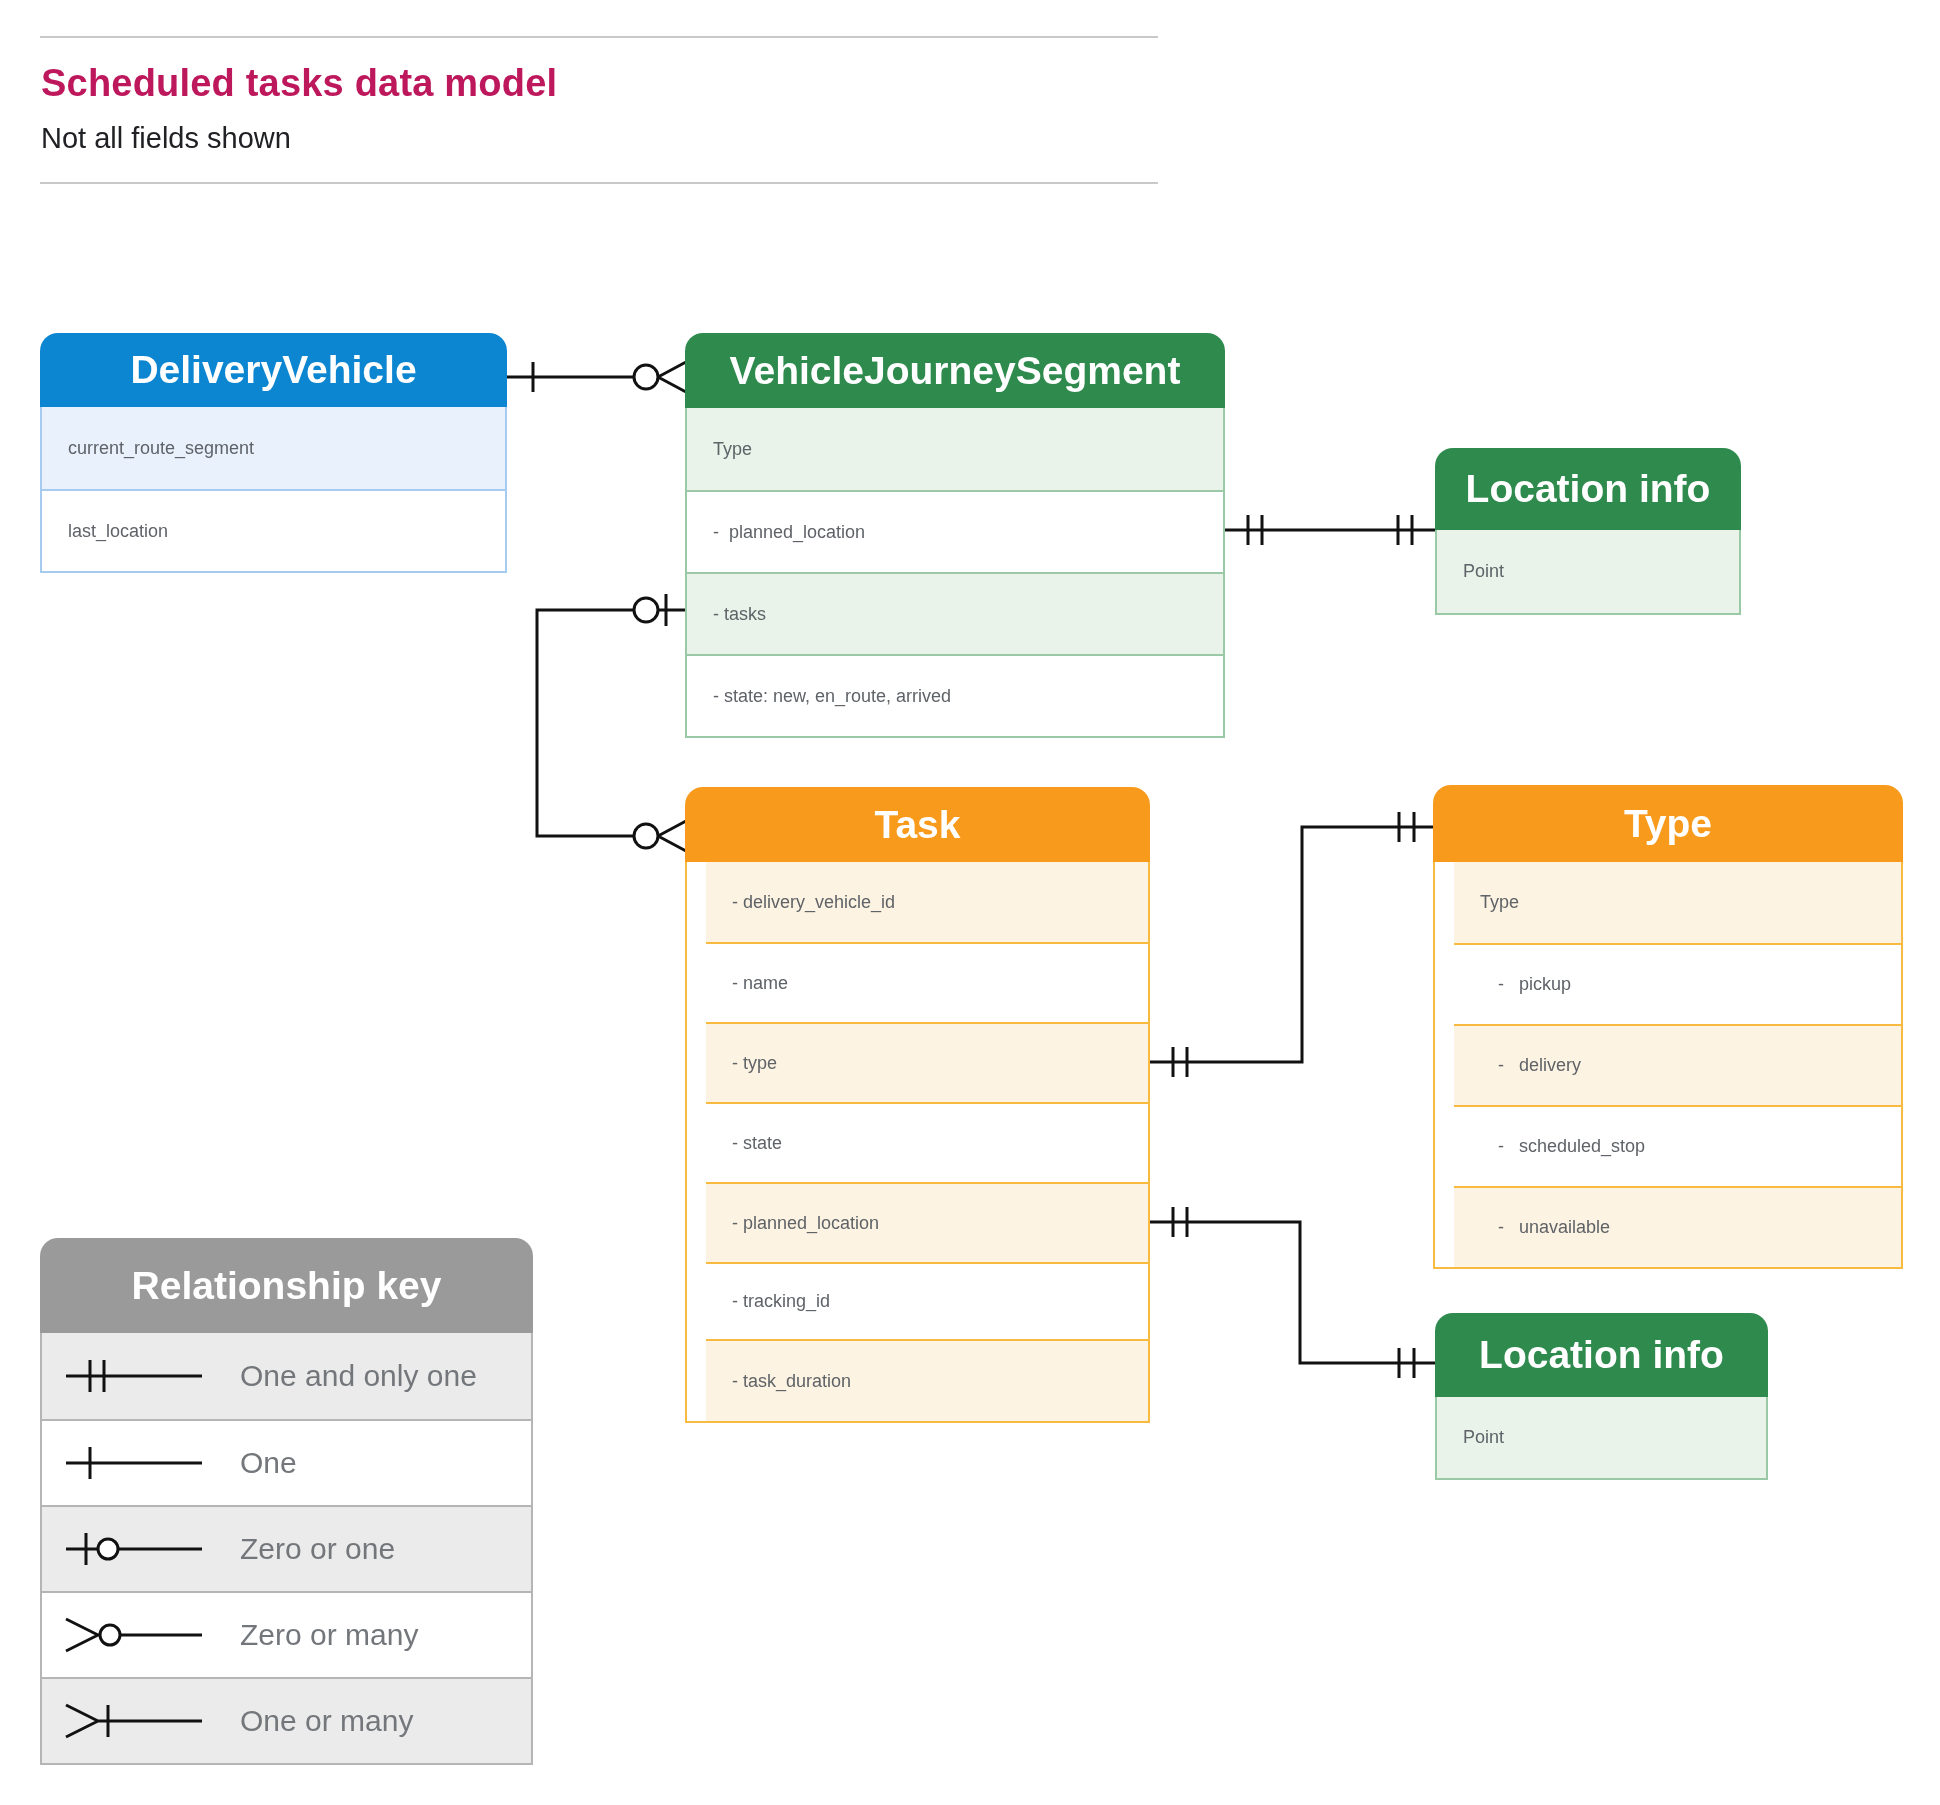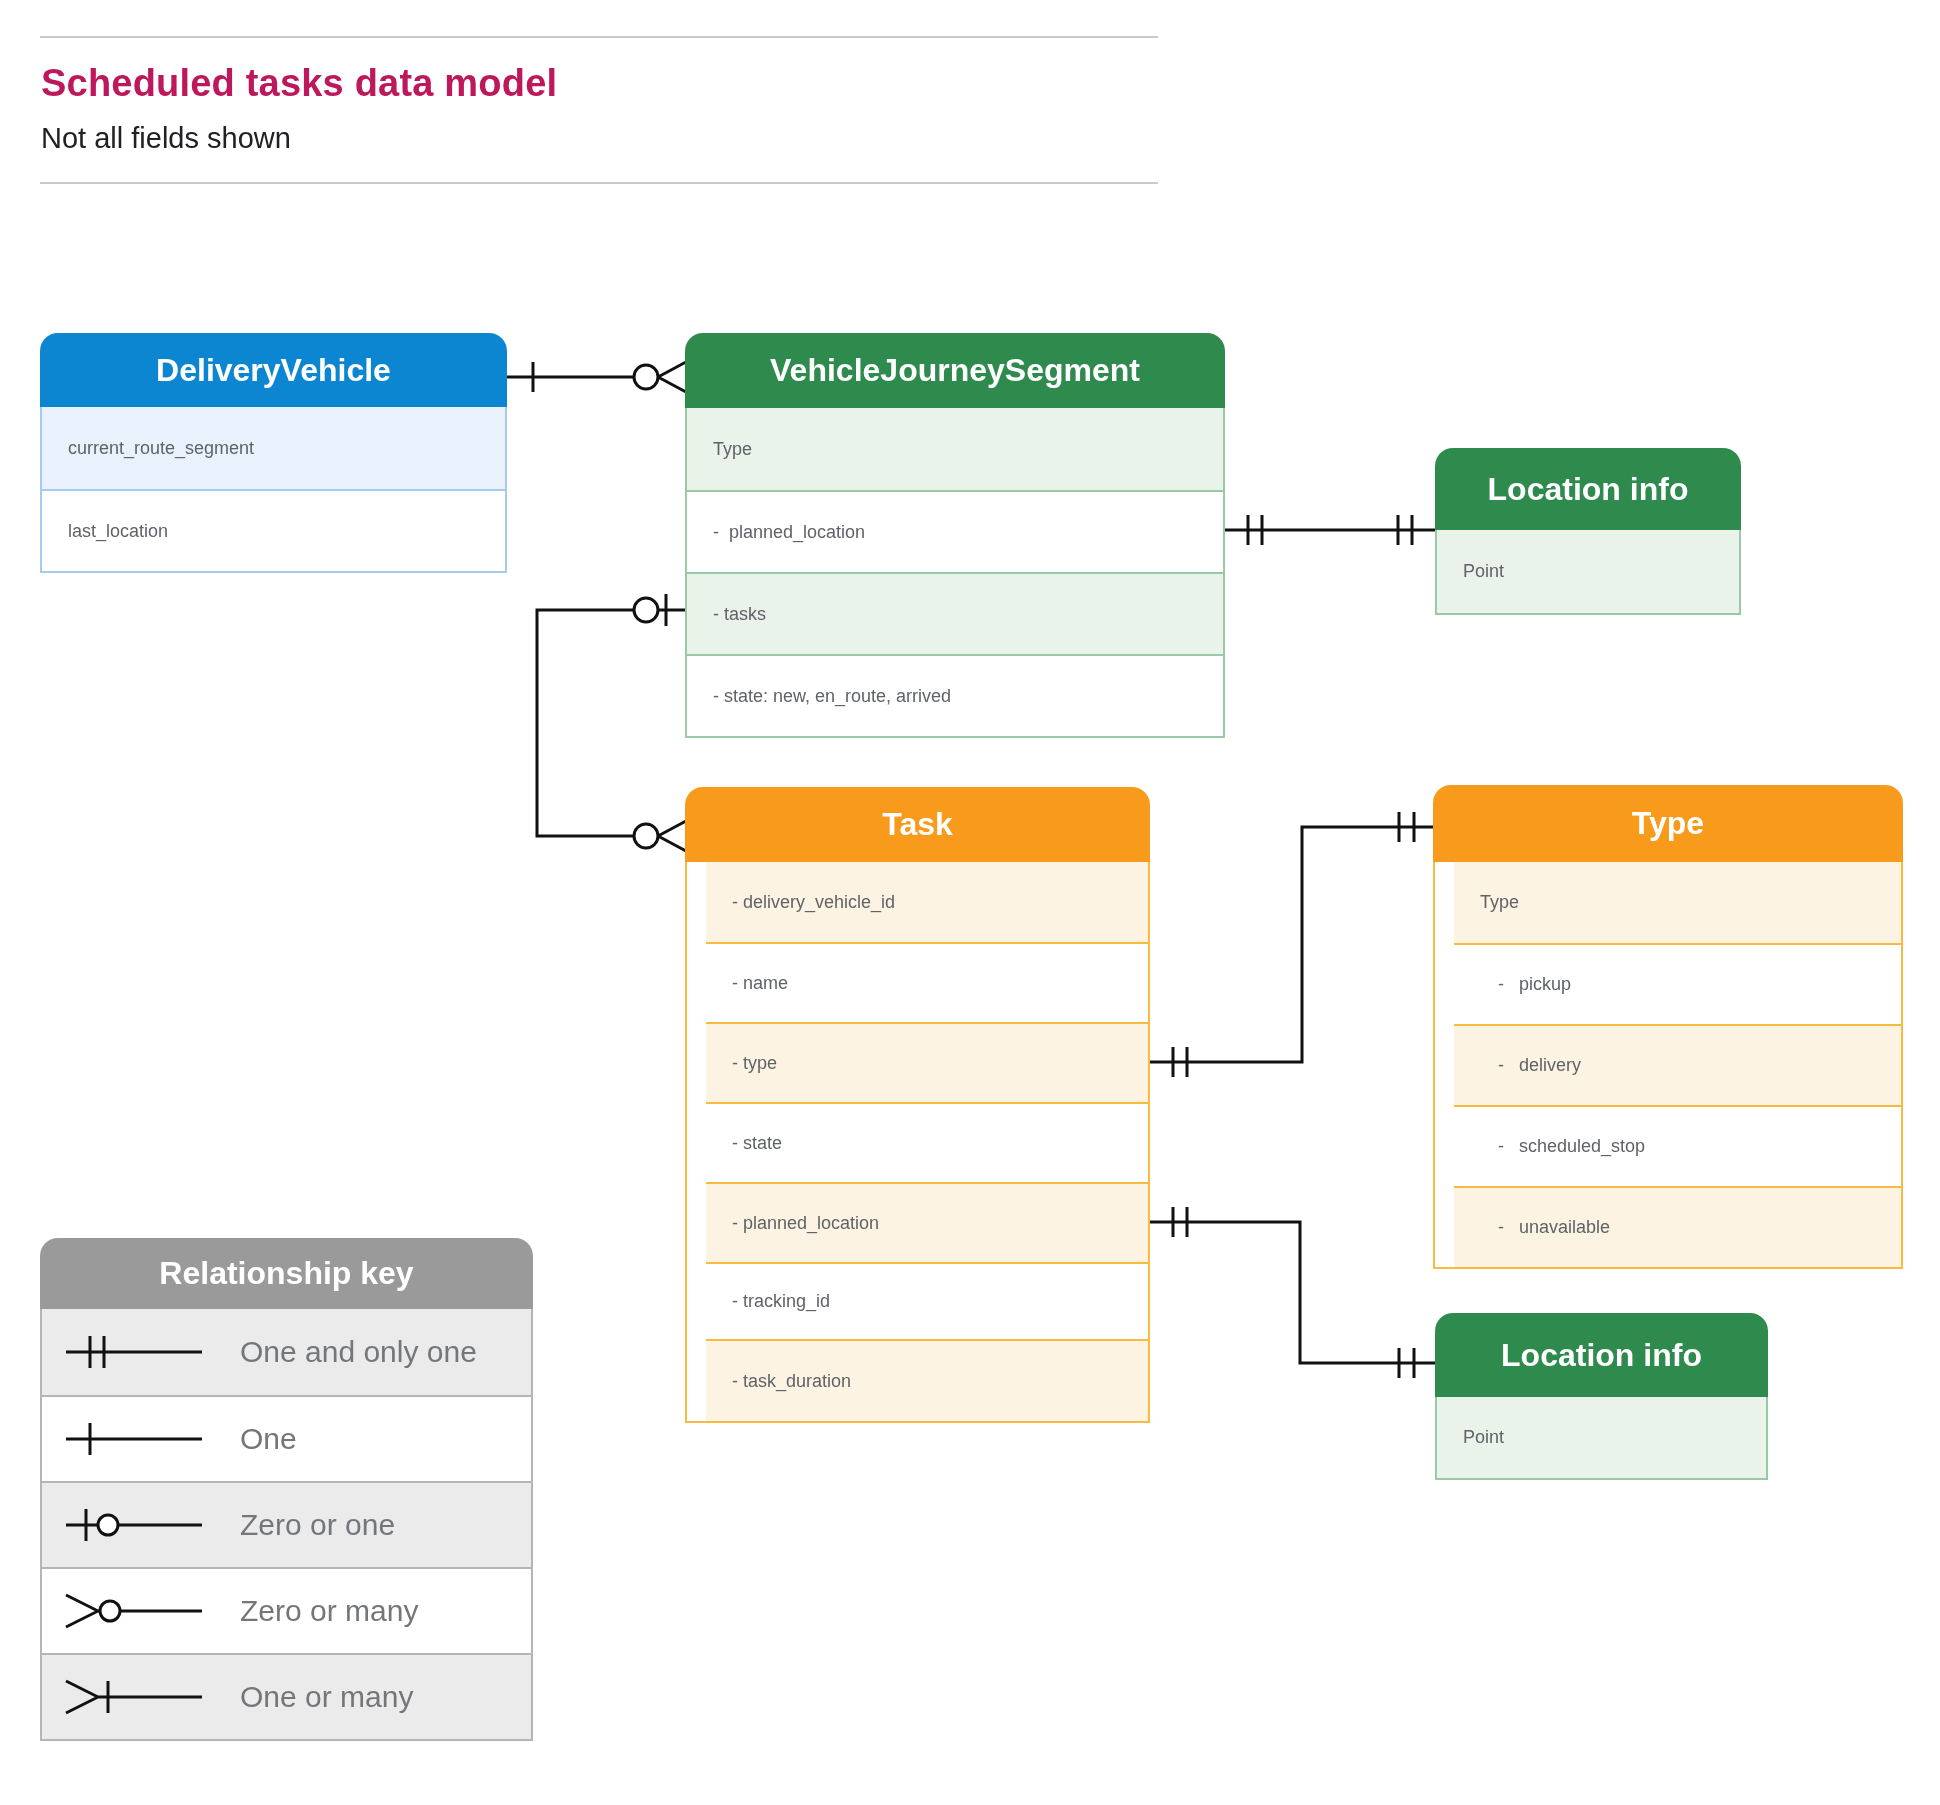--- a/index.html
+++ b/index.html
@@ -10,21 +10,21 @@
   .rule { position: absolute; left: 40px; width: 1118px; height: 2px; background: #c9c9c9; }
   .page-title { position: absolute; left: 41px; top: 62px; font-size: 38px; font-weight: 700; color: #be185d; letter-spacing: 0.2px; }
   .page-subtitle { position: absolute; left: 41px; top: 122px; font-size: 29px; font-weight: 400; color: #202124; }
 
   svg.connectors { position: absolute; left: 0; top: 0; }
   svg.connectors path, svg.connectors line { stroke: #111; stroke-width: 3; fill: none; }
   svg.connectors circle { stroke: #111; stroke-width: 3; fill: #fff; }
 
   .entity { position: absolute; }
   .entity .hdr { display: flex; align-items: center; justify-content: center;
-                 border-radius: 18px 18px 0 0; color: #fff; font-size: 32px; font-weight: 700; }
+                 border-radius: 18px 18px 0 0; color: #fff; font-size: 39px; font-weight: 700; }
   .entity .rows { border: 2px solid; border-top: none; background: #fff; }
   .entity .row { display: flex; align-items: center; padding-left: 26px;
                  font-size: 18px; color: #5f6368; white-space: pre; }
   .entity .row + .row { border-top: 2px solid; border-color: inherit; }
   .entity .row.indent { padding-left: 44px; }
 
   
   .blue  .hdr { background: #0c86d1; }
   .blue  .rows { border-color: #a6cbf0; }
   .blue  .row + .row { border-color: #a6cbf0; }
@@ -144,21 +144,21 @@
   </div>
 
   <div class="entity green" style="left:1435px;top:1313px;width:333px">
     <div class="hdr" style="height:84px">Location info</div>
     <div class="rows">
       <div class="row tint" style="height:81px">Point</div>
     </div>
   </div>
 
   <div class="entity gray legend" style="left:40px;top:1238px;width:493px">
-    <div class="hdr" style="height:71px">Relationship key</div>
+    <div class="hdr" style="height:95px">Relationship key</div>
     <div class="rows">
       <div class="row tint" style="height:86px">
         <svg class="sym" width="150" height="44" viewBox="0 0 150 44">
           <path d="M4,22 H140"></path>
             <path d="M28,6 V38 M42,6 V38"></path>
         </svg>
         <span>One and only one</span>
       </div>
       <div class="row" style="height:86px">
         <svg class="sym" width="150" height="44" viewBox="0 0 150 44">

